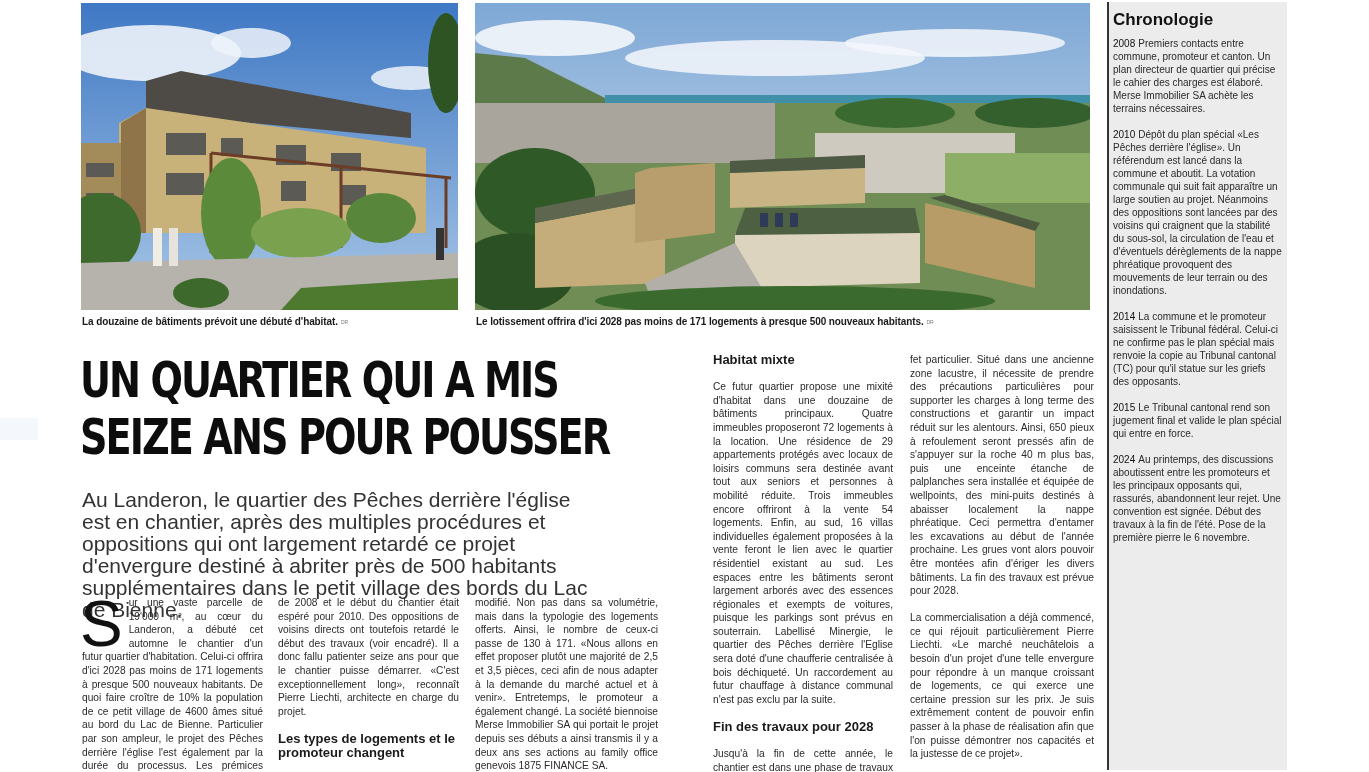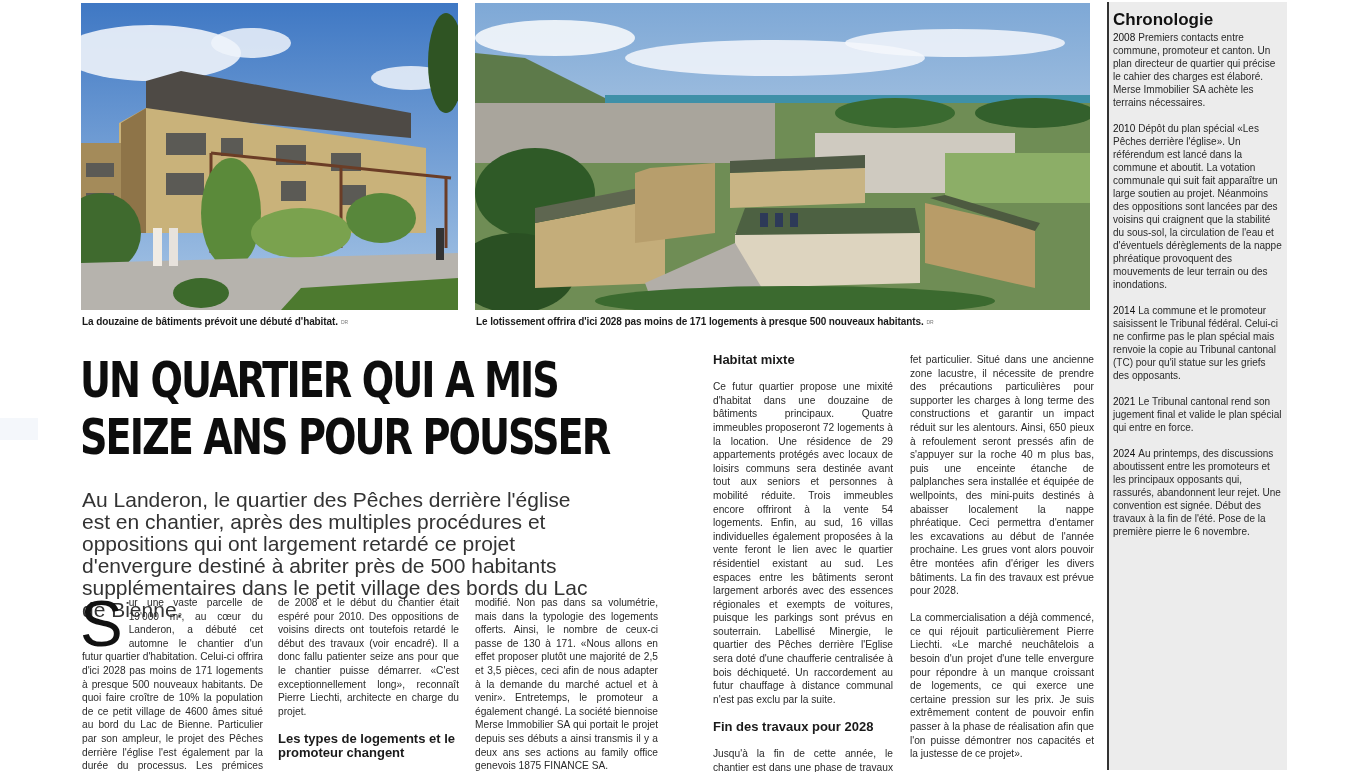--- a/index.html
+++ b/index.html
@@ -26,21 +26,21 @@
   .col h3 { font-size: 13px; line-height: 13.6px; font-weight: bold; color: #1a1a1a; margin-bottom: 13.6px; text-align: left; }
   #col1 { left: 82px; top: 596px; width: 181px; }
   #col2 { left: 278px; top: 596px; width: 181px; }
   #col3 { left: 475px; top: 596px; width: 183px; }
   #col4 { left: 713px; top: 353px; width: 180px; }
   #col5 { left: 910px; top: 353px; width: 184px; }
 
   .dropcap { float: left; font-size: 64px; line-height: 52px; margin: 2px 6px 0 -2px; color: #111; font-family: "Liberation Sans", sans-serif; }
 
   #chrono { position: absolute; left: 1107px; top: 2px; width: 180px; height: 768px; background: #ececec; border-left: 2px solid #333; padding: 8px 4px 0 4px; }
-  #chrono h2 { font-size: 17px; font-weight: bold; color: #111; line-height: 19px; margin-bottom: 2px; font-family: "Liberation Sans", sans-serif; }
+  #chrono h2 { font-size: 17px; font-weight: bold; color: #111; line-height: 19px; margin-bottom: 8px; font-family: "Liberation Sans", sans-serif; }
   .chrono-entry { font-size: 10px; line-height: 13px; color: #2a2a2a; margin-bottom: 13px; font-family: "Liberation Sans", sans-serif; }
   .chrono-entry .year { font-weight: normal; color: #111; margin-right: 3px; }
 
   #left-mark { position: absolute; left: 0; top: 418px; width: 38px; height: 22px; background: #f4f7fb; }
 </style>
 </head>
 <body>
 
 <div class="photo" id="photo1">
   <svg viewBox="0 0 377 307" preserveAspectRatio="none">
@@ -181,17 +181,17 @@
   <p>fet particulier. Situé dans une ancienne zone lacustre, il nécessite de prendre des précautions particulières pour supporter les charges à long terme des constructions et garantir un impact réduit sur les alentours. Ainsi, 650 pieux à refoulement seront pressés afin de s'appuyer sur la roche 40 m plus bas, puis une enceinte étanche de palplanches sera installée et équipée de wellpoints, des mini-puits destinés à abaisser localement la nappe phréatique. Ceci permettra d'entamer les excavations au début de l'année prochaine. Les grues vont alors pouvoir être montées afin d'ériger les divers bâtiments. La fin des travaux est prévue pour 2028.</p>
   <p>La commercialisation a déjà commencé, ce qui réjouit particulièrement Pierre Liechti. «Le marché neuchâtelois a besoin d'un projet d'une telle envergure pour répondre à un manque croissant de logements, ce qui exerce une certaine pression sur les prix. Je suis extrêmement content de pouvoir enfin passer à la phase de réalisation afin que l'on puisse démontrer nos capacités et la justesse de ce projet».</p>
 
 </div>
 
 <div id="chrono">
   <h2>Chronologie</h2>
   <div class="chrono-entry"><span class="year">2008</span><span>Premiers contacts entre commune, promoteur et canton. Un plan directeur de quartier qui précise le cahier des charges est élaboré. Merse Immobilier SA achète les terrains nécessaires.</span></div>
   <div class="chrono-entry"><span class="year">2010</span><span>Dépôt du plan spécial «Les Pêches derrière l'église». Un référendum est lancé dans la commune et aboutit. La votation communale qui suit fait apparaître un large soutien au projet. Néanmoins des oppositions sont lancées par des voisins qui craignent que la stabilité du sous-sol, la circulation de l'eau et d'éventuels dérèglements de la nappe phréatique provoquent des mouvements de leur terrain ou des inondations.</span></div>
   <div class="chrono-entry"><span class="year">2014</span><span>La commune et le promoteur saisissent le Tribunal fédéral. Celui-ci ne confirme pas le plan spécial mais renvoie la copie au Tribunal cantonal (TC) pour qu'il statue sur les griefs des opposants.</span></div>
-  <div class="chrono-entry"><span class="year">2021</span><span>Le Tribunal cantonal rend son jugement final et valide le plan spécial qui entre en force.</span></div>
+  <div class="chrono-entry"><span class="year">2015</span><span>Le Tribunal cantonal rend son jugement final et valide le plan spécial qui entre en force.</span></div>
   <div class="chrono-entry"><span class="year">2024</span><span>Au printemps, des discussions aboutissent entre les promoteurs et les principaux opposants qui, rassurés, abandonnent leur rejet.  Une convention est signée. Début des travaux à la fin de l'été. Pose de la première pierre le 6 novembre.</span></div>
 </div>
 
 <div id="left-mark"></div>
 
 </body></html>

